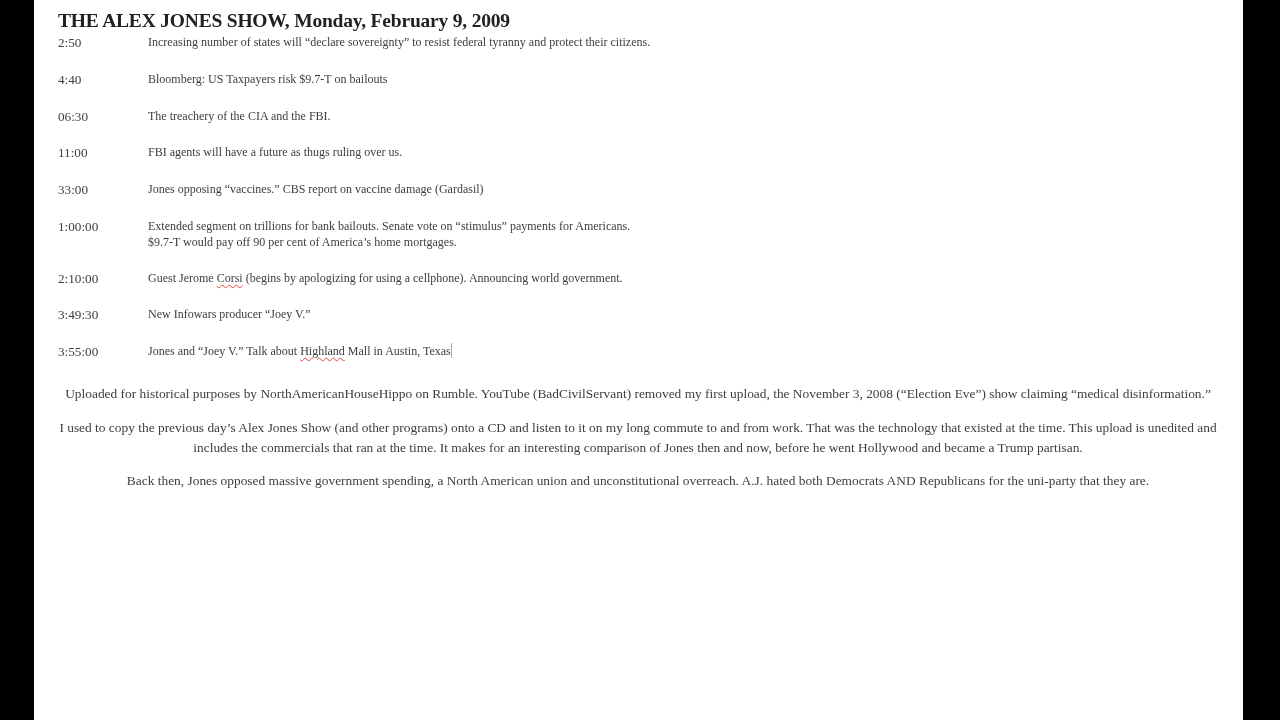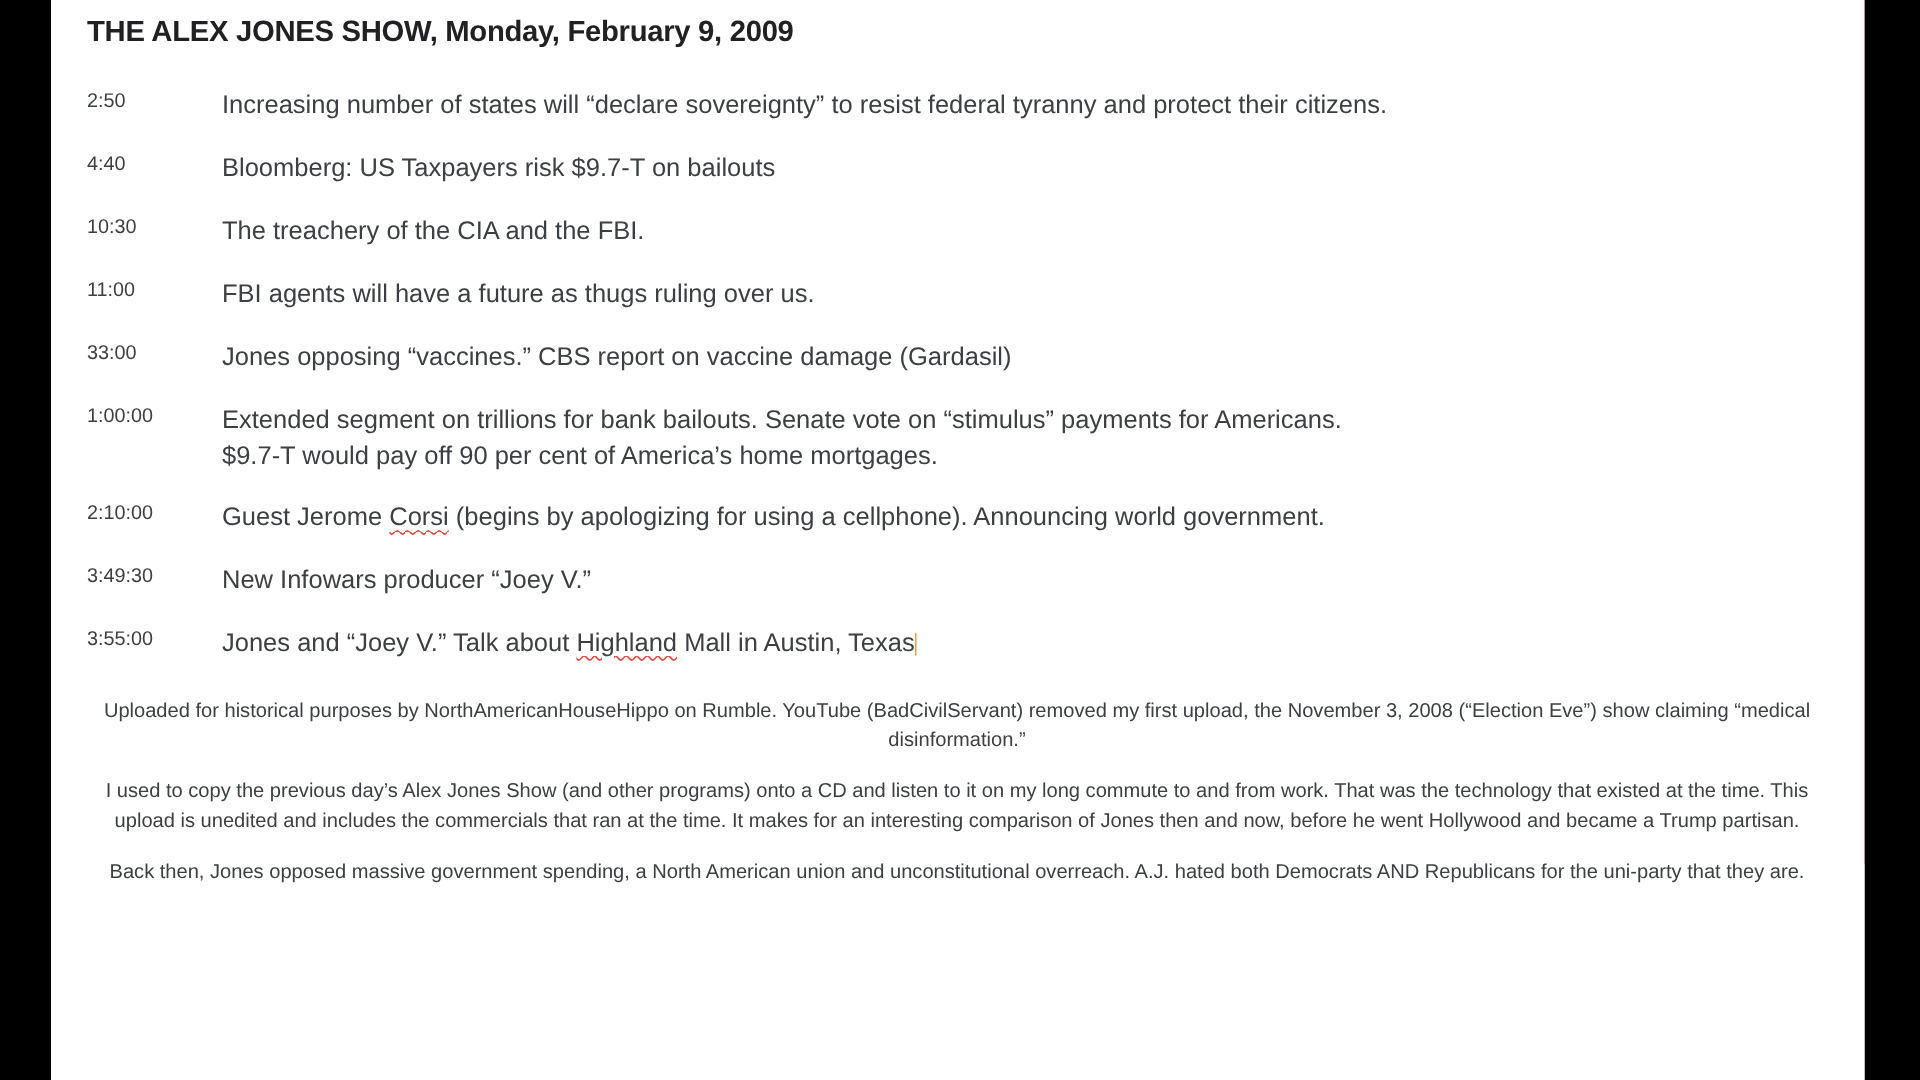--- a/index.html
+++ b/index.html
@@ -10,22 +10,23 @@
   body {
     width: 1280px;
     height: 720px;
     overflow: hidden;
     font-family: "Liberation Sans", sans-serif;
   }
   .screen {
     position: relative;
     width: 1280px;
     height: 576px;
-    background: #ef4444;
+    background: #ec4899;
     display: flex;
+    font-family: Liberation Serif, serif;
   }
   .letterbox {
     width: 34px;
     height: 720px;
     background: #000000;
     flex: 0 0 34px;
   }
   .letterbox.right {
     width: 37px;
     flex: 0 0 37px;
@@ -44,37 +45,36 @@
   .doc-title {
     font-size: 19.5px;
     font-weight: bold;
     color: #202124;
     letter-spacing: -0.2px;
     margin: 0;
     padding-top: 8px;
     line-height: 1.35;
   }
   .timeline {
-    margin-top: 24px;
   }
   .entry {
     display: flex;
     align-items: flex-start;
     margin-bottom: 18.5px;
     line-height: 1.38;
   }
   .entry-time {
     flex: 0 0 90px;
     font-size: 13.2px;
     color: #3c4043;
     white-space: nowrap;
   }
   .entry-desc {
     flex: 1 1 auto;
-    font-size: 17px;
+    font-size: 12px;
     color: #3c4043;
   }
   .entry-desc .line2 {
     display: block;
   }
   .misspelled {
     text-decoration: underline wavy #e8453c;
     text-decoration-thickness: 1px;
     text-underline-offset: 2px;
     text-align: center;
@@ -114,21 +114,21 @@
       <div class="timeline">
           <div class="entry">
             <div class="entry-time">2:50</div>
             <div class="entry-desc"><span>Increasing number of states will “declare sovereignty” to resist federal tyranny and protect their citizens.</span></div>
           </div>
           <div class="entry">
             <div class="entry-time">4:40</div>
             <div class="entry-desc"><span>Bloomberg: US Taxpayers risk $9.7-T on bailouts</span></div>
           </div>
           <div class="entry">
-            <div class="entry-time">10:30</div>
+            <div class="entry-time">06:30</div>
             <div class="entry-desc"><span>The treachery of the CIA and the FBI.</span></div>
           </div>
           <div class="entry">
             <div class="entry-time">11:00</div>
             <div class="entry-desc"><span>FBI agents will have a future as thugs ruling over us.</span></div>
           </div>
           <div class="entry">
             <div class="entry-time">33:00</div>
             <div class="entry-desc"><span>Jones opposing “vaccines.” CBS report on vaccine damage (Gardasil)</span></div>
           </div>

